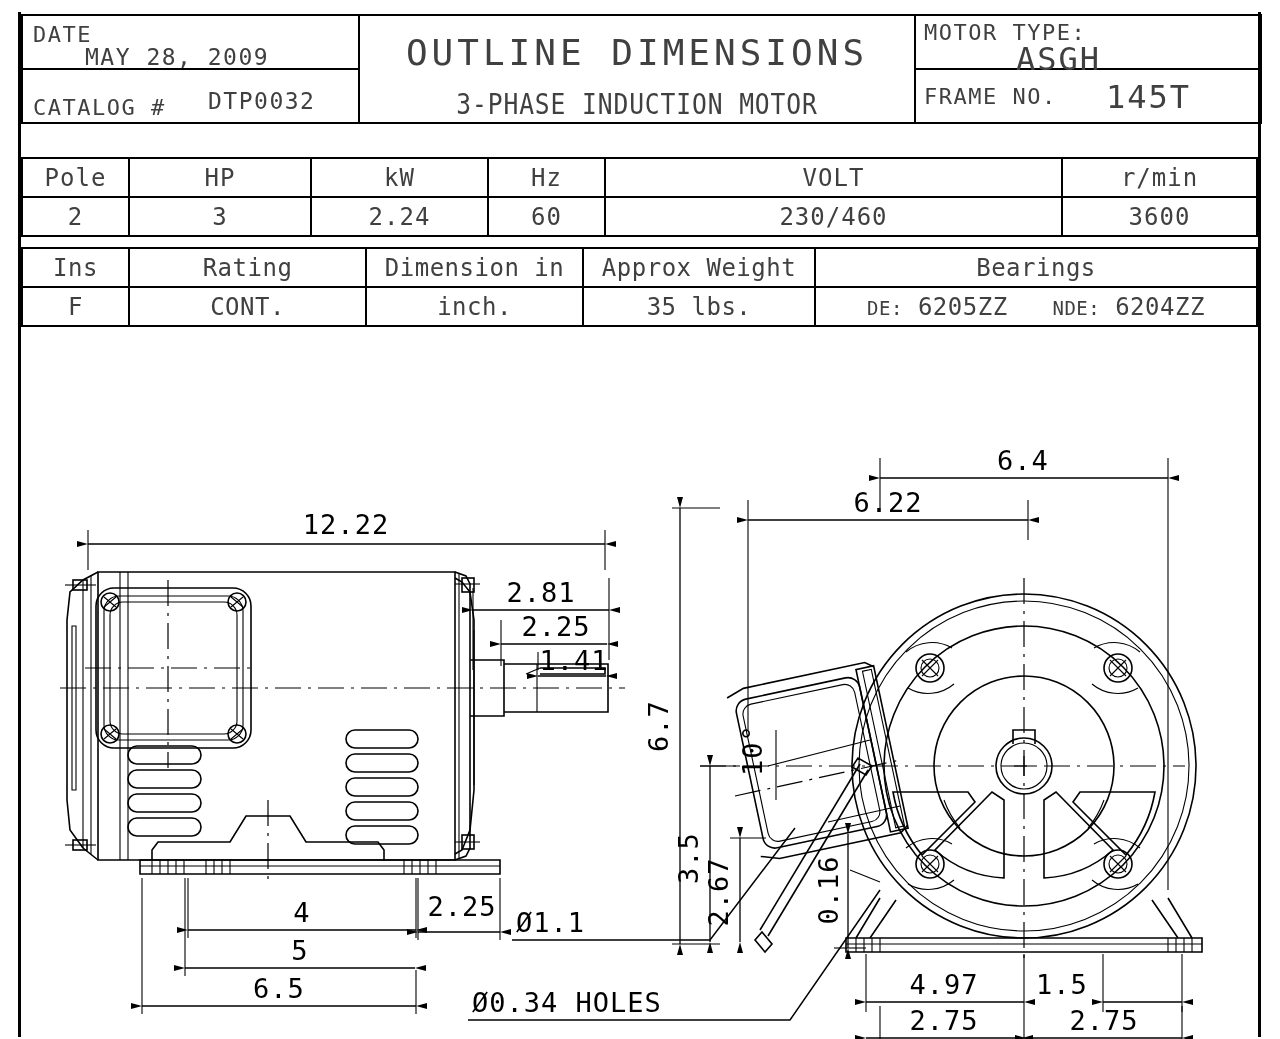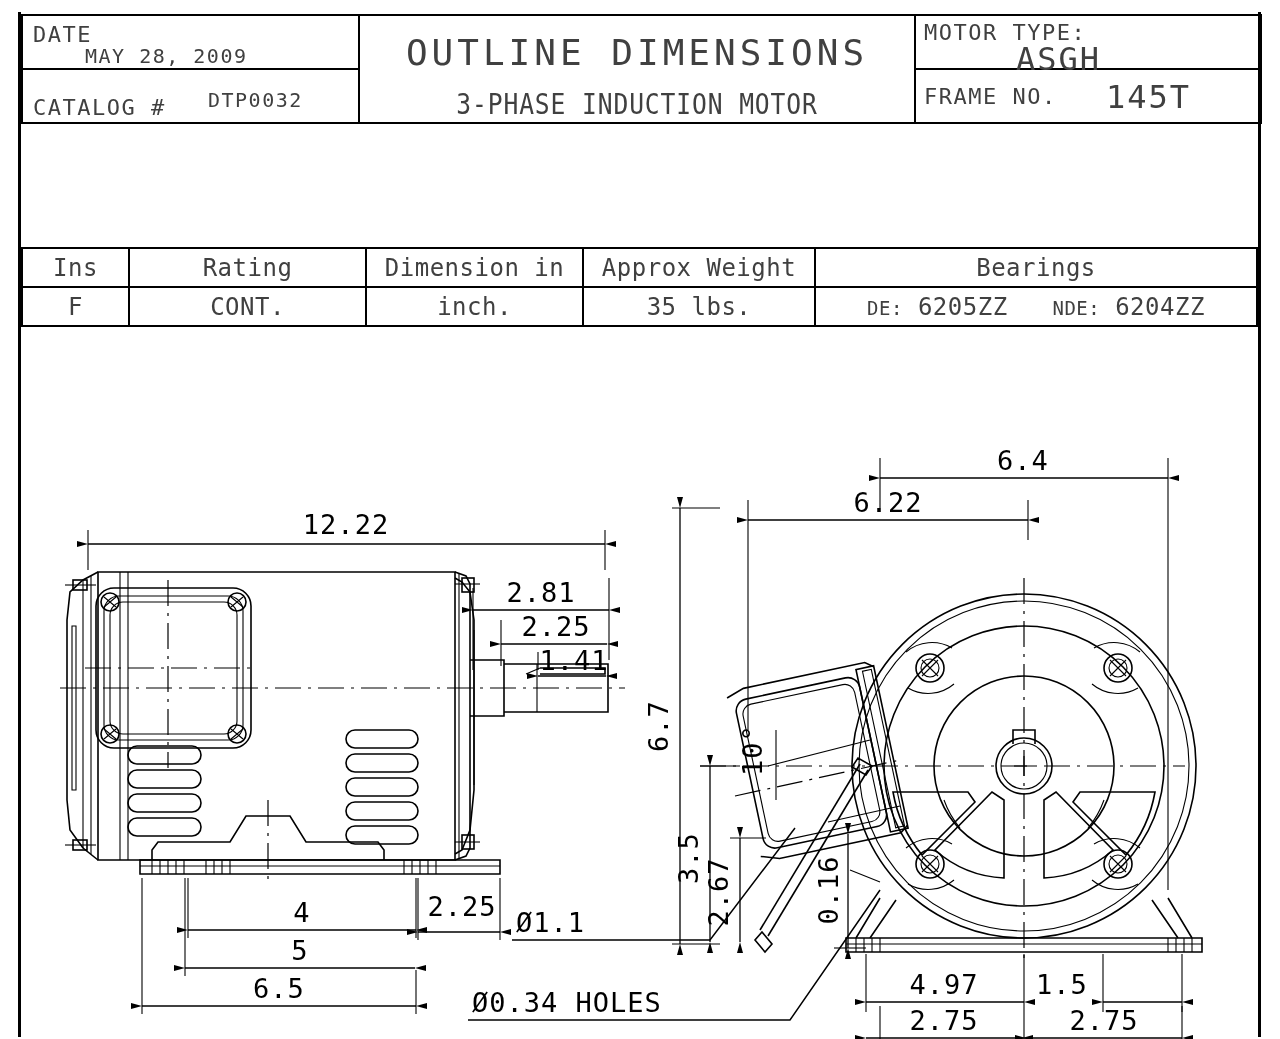--- a/index.html
+++ b/index.html
@@ -49,21 +49,21 @@
   
   #title-block { left: 21px; top: 14px; width: 1237px; }
   #title-block td { height: 52px; }
   .lbl-small {
     position: absolute;
     font-size: 22px;
     letter-spacing: 1.5px;
   }
   .val-med {
     position: absolute;
-    font-size: 20px;
+    font-size: 23px;
     letter-spacing: 1.5px;
   }
   .val-big {
     font-size: 32px;
     letter-spacing: 2px;
   }
   .title-main {
     font-size: 36px;
     letter-spacing: 4px;
     font-weight: 400;
@@ -127,20 +127,40 @@
         <span class="val-med" style="left:185px; top:18px;">DTP0032</span>
       </td>
       <td style="position:relative;padding-left:40px;">
         <span class="lbl-small" style="left:8px; top:14px;">FRAME NO.</span>
         <span class="val-big" style="position:absolute; left:190px; top:8px;">145T</span>
       </td>
     </tr>
   </tbody>
     </table>
 
+  <table class="tbl" id="spec1">
+    <tbody>
+        <tr>
+      <td style="width:105px;">Pole</td>
+      <td style="width:180px;">HP</td>
+      <td style="width:175px;">kW</td>
+      <td style="width:115px;">Hz</td>
+      <td style="width:455px;">VOLT</td>
+      <td>r/min</td>
+    </tr>
+    <tr class="r2">
+      <td>2</td>
+      <td>3</td>
+      <td>2.24</td>
+      <td>60</td>
+      <td>230/460</td>
+      <td>3600</td>
+    </tr>
+  </tbody>
+    </table>
 
   <table class="tbl" id="spec2">
     <tbody>
         <tr>
       <td style="width:105px;">Ins</td>
       <td style="width:235px;margin-top:33px;">Rating</td>
       <td style="width:215px;">Dimension in</td>
       <td style="width:230px;">Approx Weight</td>
       <td>Bearings</td>
     </tr>

